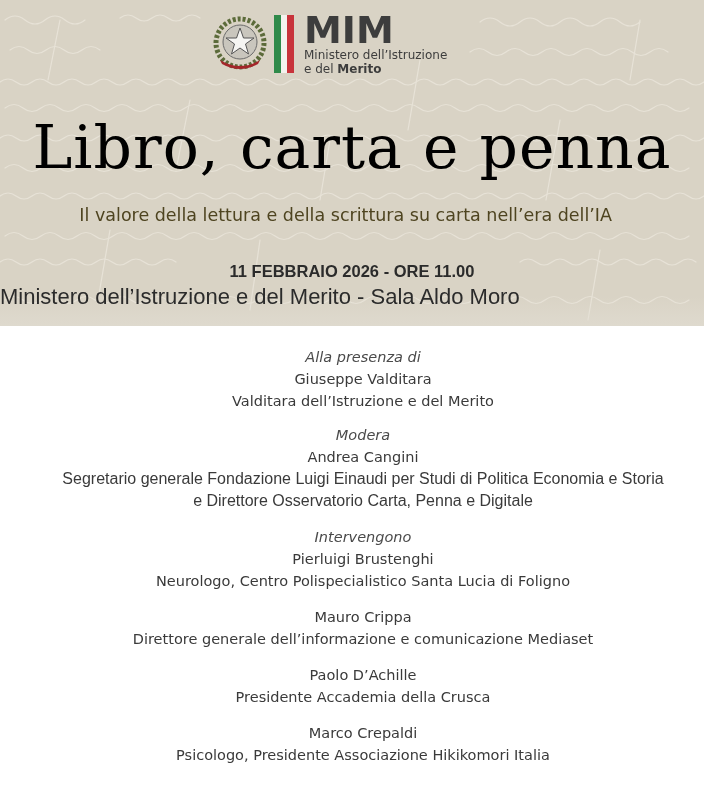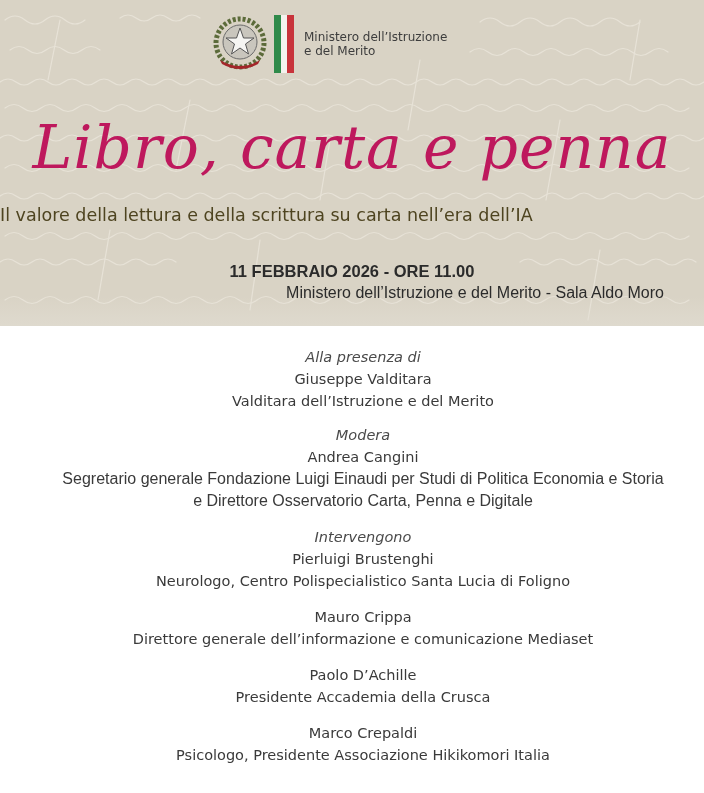--- a/index.html
+++ b/index.html
@@ -31,40 +31,40 @@
     .flag .w { background: #f4f2ee; width: 6px; }
     .flag .r { background: #c8333b; }
     .mim-text { display: flex; flex-direction: column; justify-content: center; }
     .mim-acr {
       font-family: "DejaVu Sans", sans-serif; font-weight: bold;
       font-size: 38px; color: #3d3d3d; line-height: 36px; letter-spacing: 0px;
     }
     .mim-sub {
       font-family: "DejaVu Sans", sans-serif; font-size: 12px; color: #3d3d3d; line-height: 14px;
     }
-    .mim-sub b { font-weight: normal; margin-top: 30px; }
+    .mim-sub b { font-weight: bold; margin-top: 30px; }
 
     .title-script {
       position: absolute; left: 0; top: 108px; width: 704px; text-align: center;
-      font-family: "DejaVu Serif", serif; font-style: italic;
-      font-size: 60px; line-height: 78px; color: #be185d;
+      font-family: "DejaVu Serif", serif; 
+      font-size: 60px; line-height: 78px; color: #000000;
       letter-spacing: 1px;
     }
     .subtitle {
-      position: absolute; left: 0; top: 205px; width: 612px; text-align: left;
+      position: absolute; left: 0; top: 205px; width: 612px; text-align: right;
       font-family: "DejaVu Sans", sans-serif; font-size: 17.5px; color: #4e4420;
       font-weight: normal;
     }
     .date {
       position: absolute; left: 0; top: 262px; width: 704px; text-align: center;
       font-family: "Liberation Sans", sans-serif; font-weight: bold; font-size: 16.5px; color: #2b2b2b;
     }
     .venue {
-      position: absolute; left: 0; top: 284px; width: 664px; text-align: right;
-      font-family: "Liberation Sans", sans-serif; font-size: 16px; color: #2b2b2b;
+      position: absolute; left: 0; top: 284px; width: 664px; text-align: left;
+      font-family: "Liberation Sans", sans-serif; font-size: 22px; color: #2b2b2b;
     }
 
     .program { position: absolute; left: 0; top: 346px; width: 704px; text-align: center; padding-left: 22px; }
     .role-label {
       font-family: "DejaVu Sans", sans-serif; font-style: italic; font-size: 14.5px; color: #4a4a4a;
       line-height: 22px;
     }
     .person-name {
       font-family: "DejaVu Sans", sans-serif; font-weight: normal; font-size: 14.5px; color: #3a3a3a;
       line-height: 22px;
@@ -103,20 +103,21 @@
       <circle cx="28" cy="26" r="17" fill="#c9c6bd" stroke="#6b6b6b" stroke-width="1"></circle>
       <polygon points="28,12 31.5,22 42,22 33.5,28 36.5,38 28,32 19.5,38 22.5,28 14,22 24.5,22" fill="#f5f5f2" stroke="#555" stroke-width="1"></polygon>
       <path d="M8 44 Q28 56 48 44 L46 48 Q28 58 10 48 Z" fill="#a3262a"></path>
     </svg>
     <div class="flag">
       <span class="g"></span>
         <span class="w"></span>
         <span class="r"></span>
     </div>
     <div class="mim-text">
+      <div class="mim-acr">MIM</div>
       <div class="mim-sub">Ministero dell’Istruzione</div>
       <div class="mim-sub"><span>e del </span><b>Merito</b></div>
     </div>
   </div>
 
   <div class="title-script">Libro, carta e penna</div>
   <div class="subtitle">Il valore della lettura e della scrittura su carta nell’era dell’IA</div>
   <div class="date">11 FEBBRAIO 2026 - ORE 11.00</div>
   <div class="venue">Ministero dell’Istruzione e del Merito - Sala Aldo Moro</div>
 </div>

